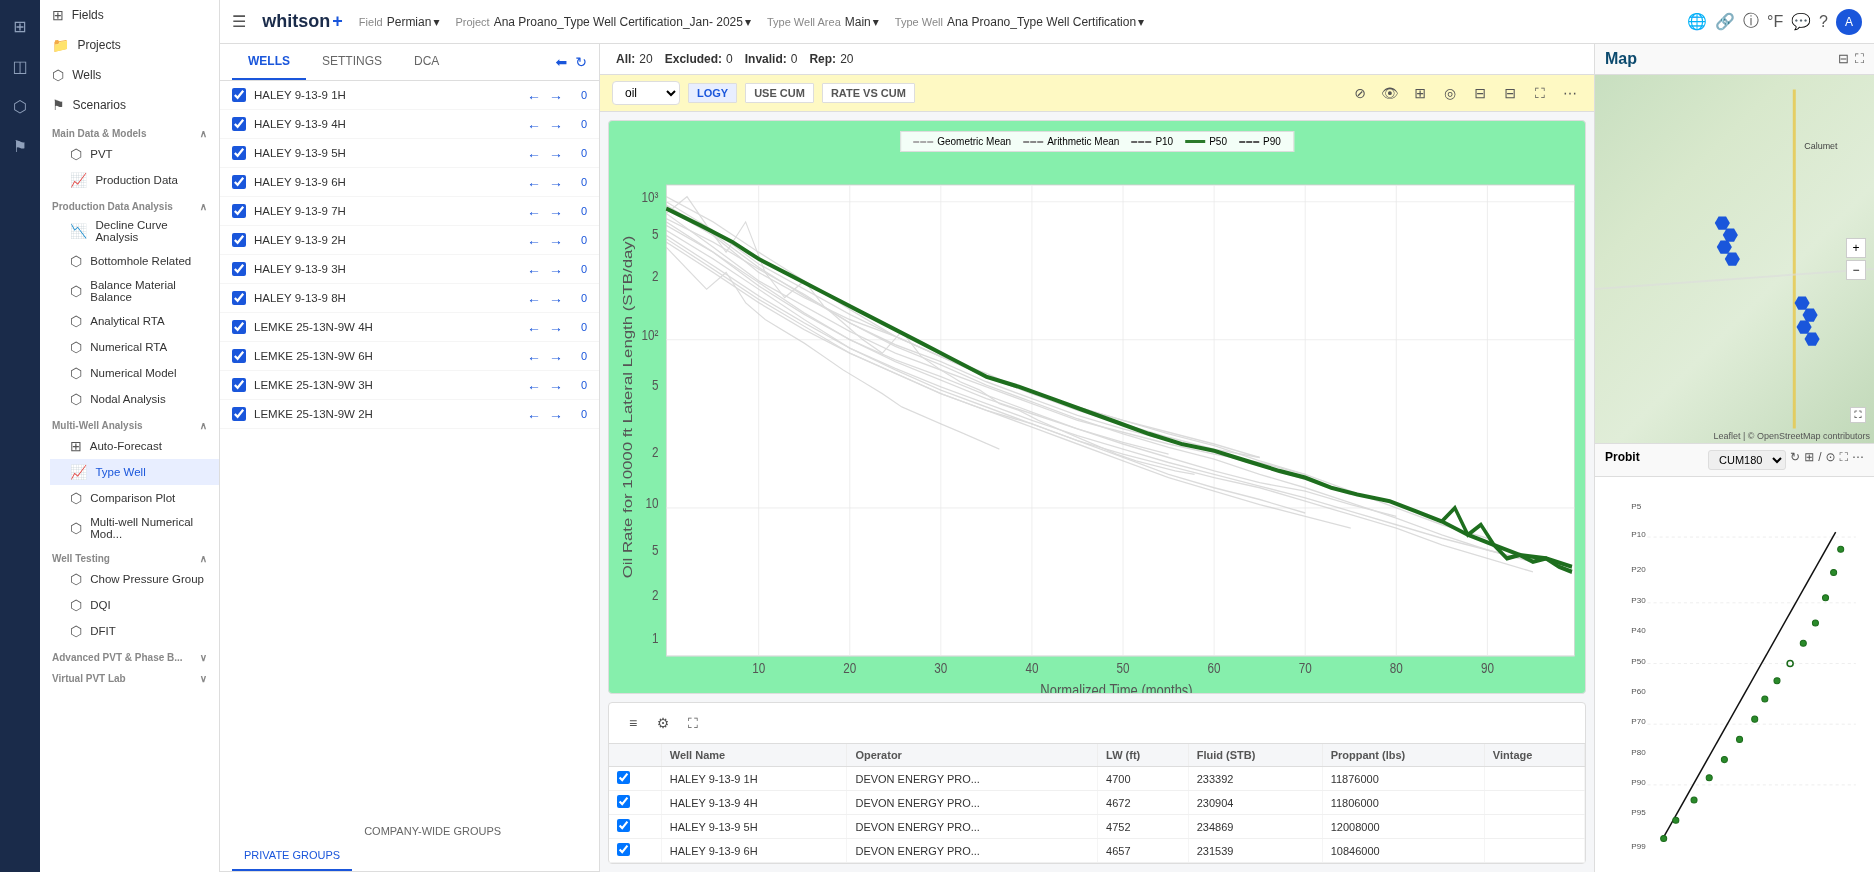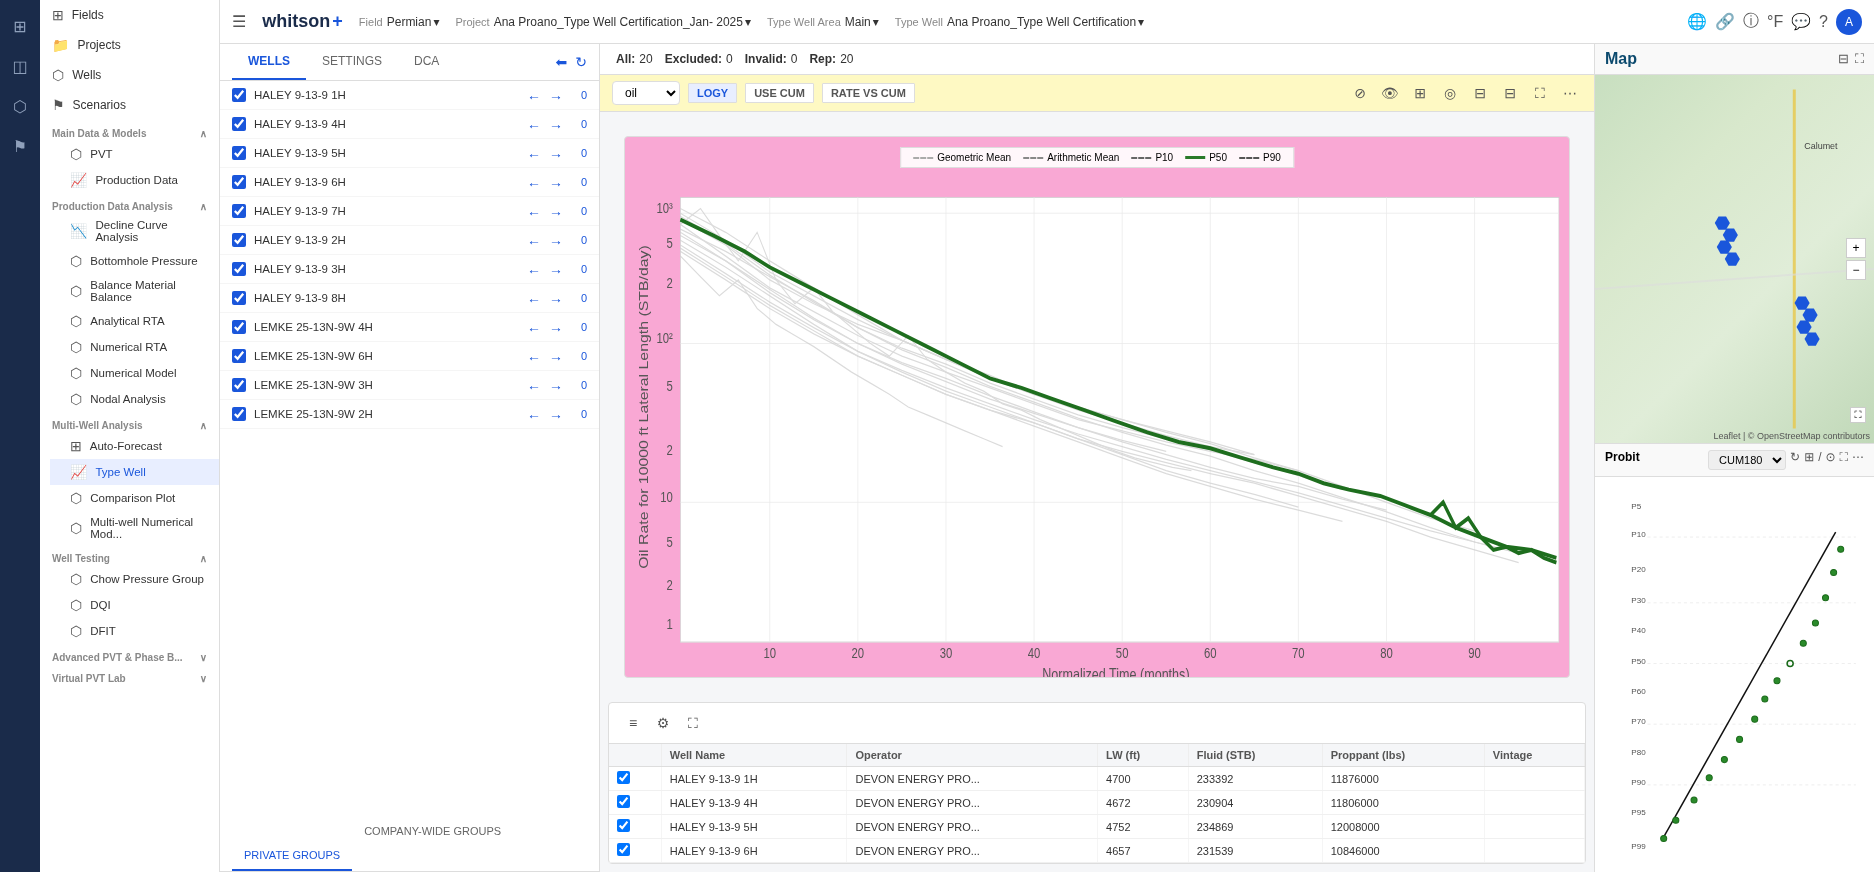--- a/index.html
+++ b/index.html
@@ -65,21 +65,21 @@
     .stat-item { display: flex; gap: 4px; }
     .stat-label { font-weight: 600; }
 
     .chart-controls { background: #fef9c3; padding: 6px 12px; border-bottom: 1px solid #ddd; display: flex; align-items: center; gap: 8px; }
     .fluid-select { border: 1px solid #ddd; border-radius: 4px; padding: 3px 8px; font-size: 12px; background: #fff; cursor: pointer; }
     .btn-toggle { padding: 3px 8px; font-size: 11px; border: 1px solid #ddd; background: #e8eeff; color: #1a56db; cursor: pointer; border-radius: 1px; font-weight: 600; }
     .btn-toggle.inactive { background: #fff; color: #555; }
     .chart-tools { margin-left: auto; display: flex; gap: 6px; }
     .chart-tool-btn { font-size: 14px; color: #555; cursor: pointer; width: 24px; height: 24px; display: flex; align-items: center; justify-content: center; }
 
-    .chart-area { flex: 1; position: relative; background: #f9a8d4; margin: 24px; border: 1px solid #ddd; border-radius: 4px; overflow: hidden; }
+    .chart-area { flex: 1; position: relative; background: #86efac; margin: 8px; border: 1px solid #ddd; border-radius: 4px; overflow: hidden; }
     .chart-legend { position: absolute; top: 10px; left: 50%; transform: translateX(-50%); background: rgba(255,255,255,0.9); border: 1px solid #ddd; padding: 4px 12px; font-size: 10px; display: flex; gap: 12px; align-items: center; }
     .legend-item { display: flex; align-items: center; gap: 4px; }
     .legend-line { width: 20px; height: 2px; }
     .chart-svg { width: 100%; height: 100%; }
 
     .related-props { background: #fff; margin: 0 8px 8px; border: 1px solid #ddd; border-radius: 4px; }
     .related-header { display: flex; align-items: center; padding: 8px 12px; border-bottom: 1px solid #ddd; gap: 8px; }
     .related-title { font-size: 13px; font-weight: 600; color: #333; flex: 1; }
     .related-tools { display: flex; gap: 6px; }
     .table-container { overflow-x: auto; max-height: 140px; overflow-y: auto; }
@@ -152,21 +152,21 @@
     <span>Production Data Analysis</span>
     <span class="collapse-icon">∧</span>
   </div>
   <div class="nav-sub">
     <div class="nav-item">
       <span class="nav-icon">📉</span>
       <span>Decline Curve Analysis</span>
     </div>
     <div class="nav-item">
       <span class="nav-icon">⬡</span>
-      <span>Bottomhole Pressure</span>
+      <span>Bottomhole Related</span>
     </div>
     <div class="nav-item">
       <span class="nav-icon">⬡</span>
       <span>Balance Material Balance</span>
     </div>
     <div class="nav-item">
       <span class="nav-icon">⬡</span>
       <span>Analytical RTA</span>
     </div>
     <div class="nav-item">

